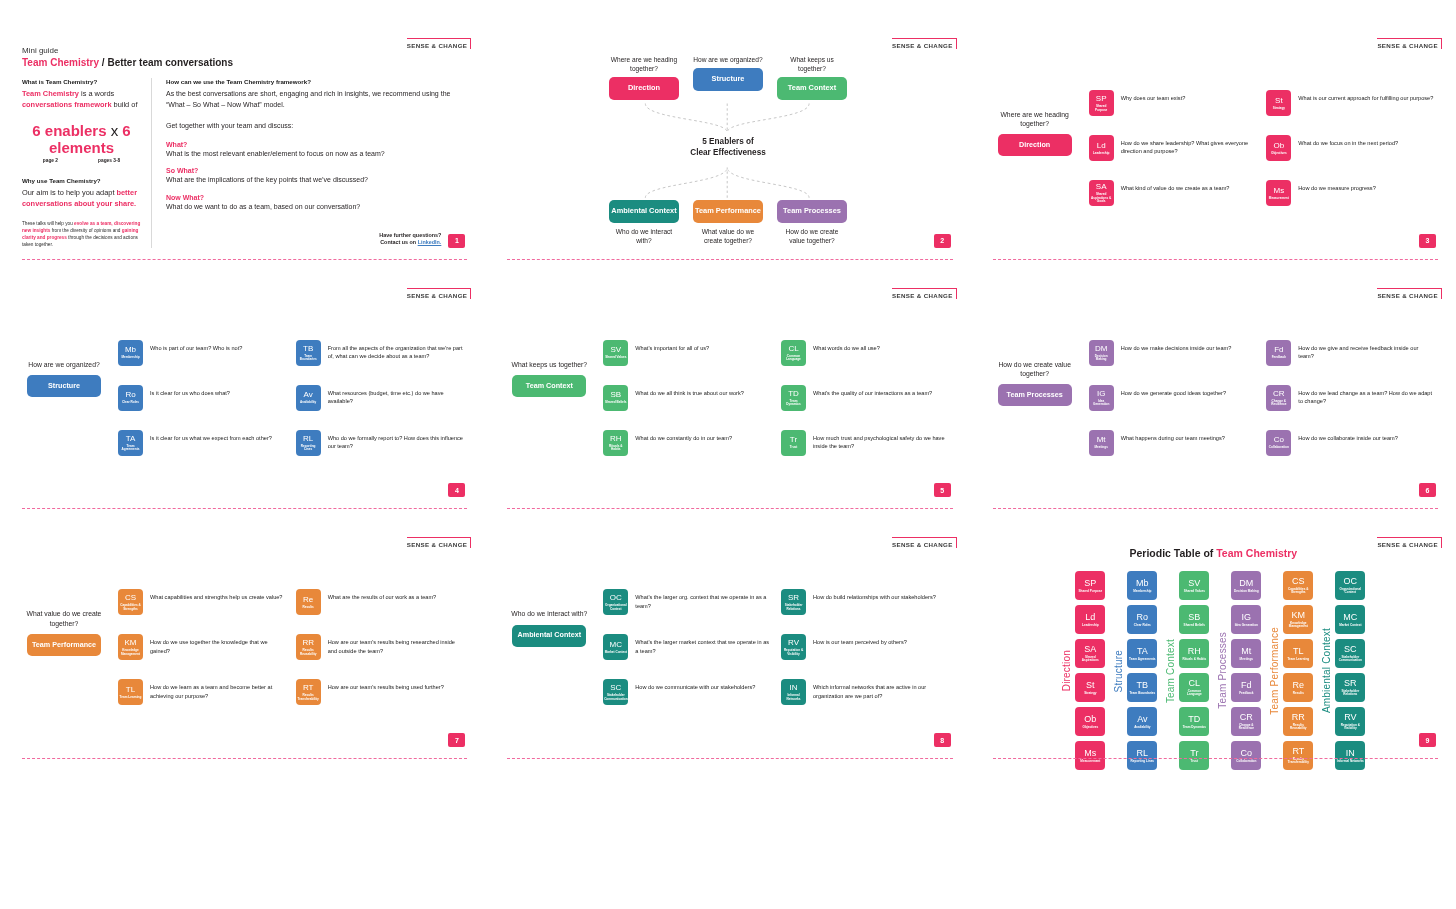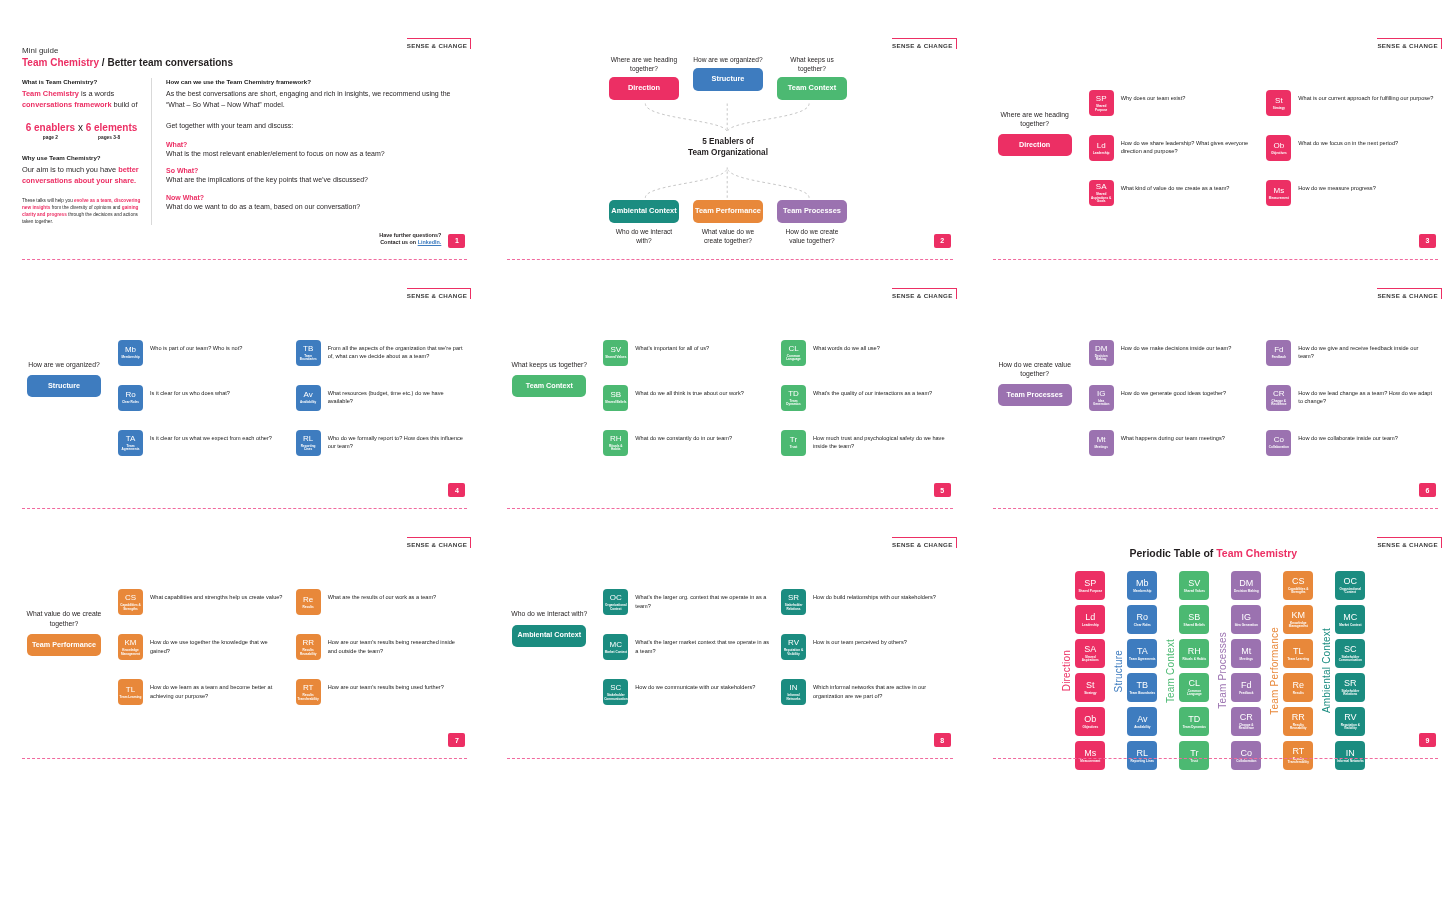--- a/index.html
+++ b/index.html
@@ -54,21 +54,21 @@
   .p1-title { font-size: 10px; font-weight: 700; margin-bottom: 10px; }
   .p1-title .pink { color: #ec2f64; font-weight: 700; }
   .p1-cols { display: flex; gap: 12px; }
   .p1-left { width: 130px; border-right: 1px solid #d9d9d9; padding-right: 10px; }
   .p1-right { flex: 1; padding-left: 2px; }
   .h-sm { font-size: 6.2px; font-weight: 700; margin-bottom: 4px; color: #1a1a1a; }
   .p1-lead { font-size: 7.4px; line-height: 1.45; margin-bottom: 10px; }
   .pink { color: #ec2f64; }
   .pinkb { color: #ec2f64; font-weight: 700; }
   .p1-formula { text-align: center; margin: 12px 0 14px 0; }
-  .p1-formula .big { font-size: 10px; font-weight: 700; color: #ec2f64; }
+  .p1-formula .big { font-size: 15px; font-weight: 700; color: #ec2f64; }
   .p1-formula .big .x { color: #231f20; font-weight: 400; }
   .p1-formula .sub { font-size: 4.8px; font-weight: 700; margin-top: 2px;
                      display: flex; justify-content: center; gap: 40px; }
   .p1-tiny { font-size: 4.7px; line-height: 1.5; margin-top: 8px; color: #2b2b2b; }
   .p1-q { font-size: 7px; font-weight: 700; color: #ec2f64; margin-top: 9px; }
   .p1-a { font-size: 7px; line-height: 1.4; margin-top: 1px; }
   .p1-body { font-size: 7px; line-height: 1.5; }
   .p1-gap { height: 11px; }
   .p1-contact {
     position: absolute; right: 44px; bottom: 31px;
@@ -163,21 +163,21 @@
             <span>6 enablers</span><span class="x"> x </span><span>6 elements</span>
           </div>
           <div class="sub">
             <span>page 2</span>
             <span>pages 3-8</span>
           </div>
         </div>
 
         <div class="h-sm">Why use Team Chemistry?</div>
         <div class="p1-lead">
-          <span>Our aim is to much you have </span><span class="pinkb">better conversations about your share.</span>
+          <span>Our aim is to help you adapt </span><span class="pinkb">better conversations about your share.</span>
         </div>
         <div class="p1-tiny">
           <span>These talks will help you </span><span class="pinkb">evolve as a team, discovering new insights</span><span> from the diversity of opinions and </span><span class="pinkb">gaining clarity and progress</span><span> through the decisions and actions taken together.</span>
         </div>
       </div>
 
       <div class="p1-right">
         <div class="h-sm">How can we use the Team Chemistry framework?</div>
         <div class="p1-body">As the best conversations are short, engaging and rich in insights, we recommend using the “What – So What – Now What” model.</div>
         <div class="p1-gap"></div>
@@ -222,21 +222,21 @@
           <div class="p2-pill" style="background:#3e7cbf">Structure</div>
         </div>
         <div>
           <div class="p2-q">What keeps us together?</div>
           <div class="p2-pill" style="background:#4cb972">Team Context</div>
         </div>
       </div>
 
       <div class="p2-center" style="margin-top:36px">
         <div>5 Enablers of</div>
-        <div>Team Organizational</div>
+        <div>Clear Effectiveness</div>
       </div>
 
       <div class="p2-row" style="margin-top:38px">
         <div>
           <div class="p2-pill" style="background:#1b8c80">Ambiental Context</div>
           <div class="p2-q" style="margin-top:5px">Who do we interact with?</div>
         </div>
         <div>
           <div class="p2-pill" style="background:#e8883a">Team Performance</div>
           <div class="p2-q" style="margin-top:5px">What value do we create together?</div>

